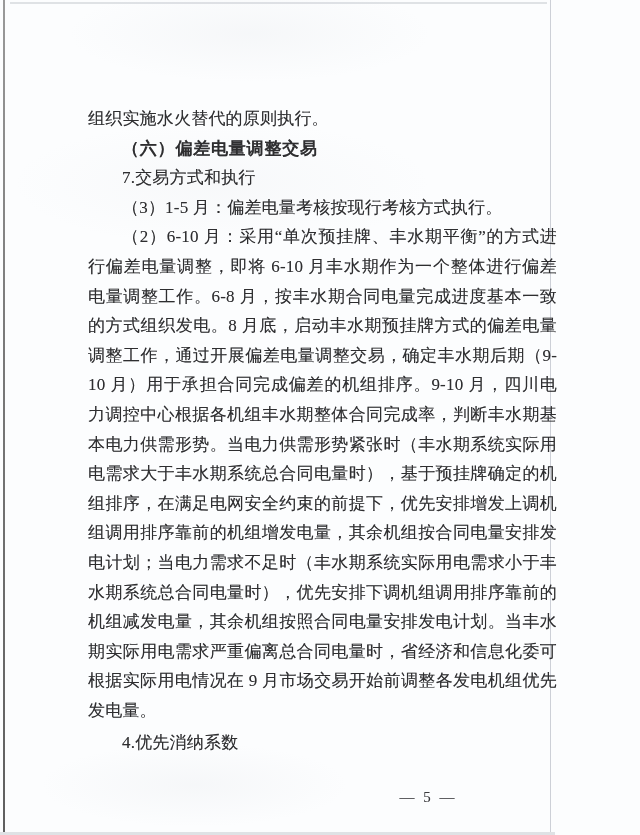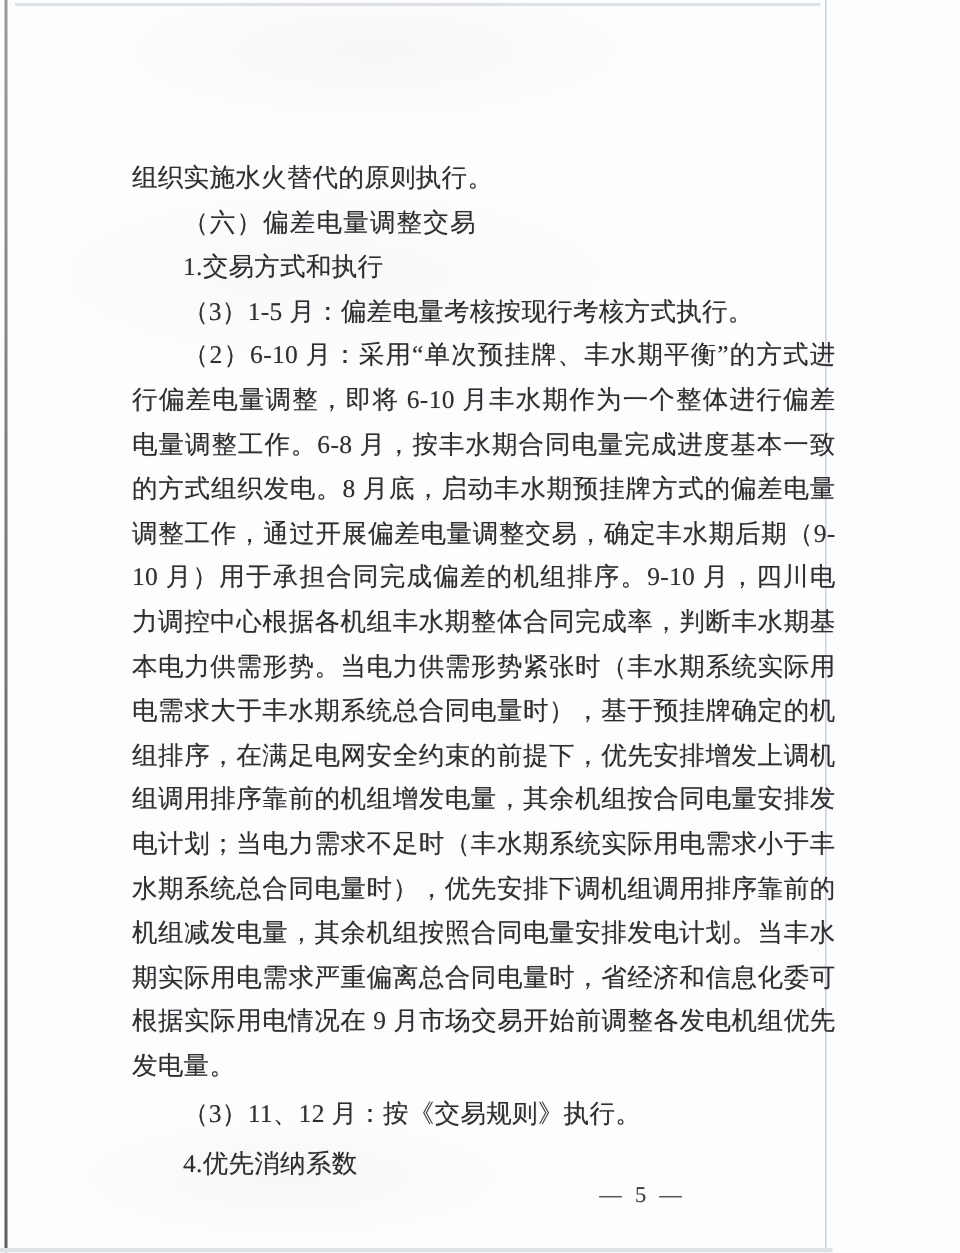--- a/index.html
+++ b/index.html
@@ -64,21 +64,21 @@
     text-shadow: 0 0 0.6px rgba(70, 70, 75, 0.45);
   }
   .content p {
     margin: 0;
     padding: 0;
   }
   p.indent {
     text-indent: 2em;
   }
   p.heading {
-    font-weight: normal;
+    font-weight: bold;
     text-indent: 2em;
     letter-spacing: 0.8px;
   }
   p.gap-small {
     margin-top: 3px;
   }
   .page-number {
     position: absolute;
     top: 789px;
     right: 98px;
@@ -96,26 +96,25 @@
   <div class="edge-left"></div>
   <div class="edge-top"></div>
   <div class="edge-right"></div>
   <div class="edge-bottom"></div>
 
   <div class="content">
     <p>组织实施水火替代的原则执行。</p>
 
     <p class="heading">（六）偏差电量调整交易</p>
 
-    <p class="indent">1.交易方式和执行</p>
+    <p class="indent">7.交易方式和执行</p>
 
     <p class="indent">（3）1-5 月：偏差电量考核按现行考核方式执行。</p>
 
     <p class="indent">（2）6-10 月：采用“单次预挂牌、丰水期平衡”的方式进行偏差电量调整，即将 6-10 月丰水期作为一个整体进行偏差电量调整工作。6-8 月，按丰水期合同电量完成进度基本一致的方式组织发电。8 月底，启动丰水期预挂牌方式的偏差电量调整工作，通过开展偏差电量调整交易，确定丰水期后期（9-10 月）用于承担合同完成偏差的机组排序。9-10 月，四川电力调控中心根据各机组丰水期整体合同完成率，判断丰水期基本电力供需形势。当电力供需形势紧张时（丰水期系统实际用电需求大于丰水期系统总合同电量时），基于预挂牌确定的机组排序，在满足电网安全约束的前提下，优先安排增发上调机组调用排序靠前的机组增发电量，其余机组按合同电量安排发电计划；当电力需求不足时（丰水期系统实际用电需求小于丰水期系统总合同电量时），优先安排下调机组调用排序靠前的机组减发电量，其余机组按照合同电量安排发电计划。当丰水期实际用电需求严重偏离总合同电量时，省经济和信息化委可根据实际用电情况在 9 月市场交易开始前调整各发电机组优先发电量。</p>
 
-    <p class="indent gap-small">（3）11、12 月：按《交易规则》执行。</p>
 
     <p class="indent gap-small">4.优先消纳系数</p>
   </div>
 
   <div class="page-number">— 5 —</div>
 
 </div>
 
 </body></html>

